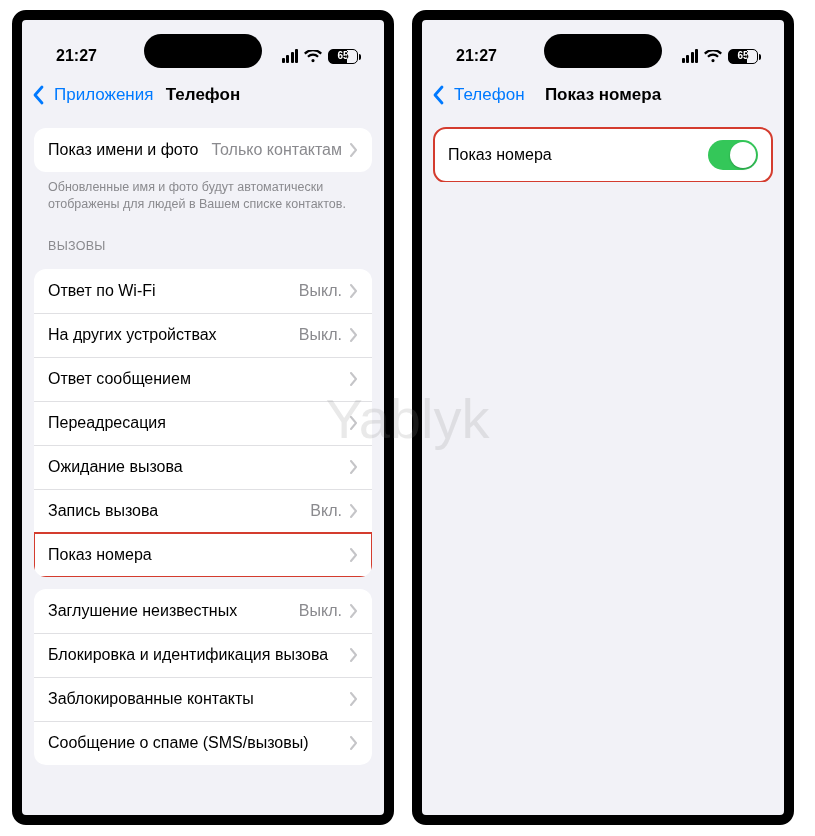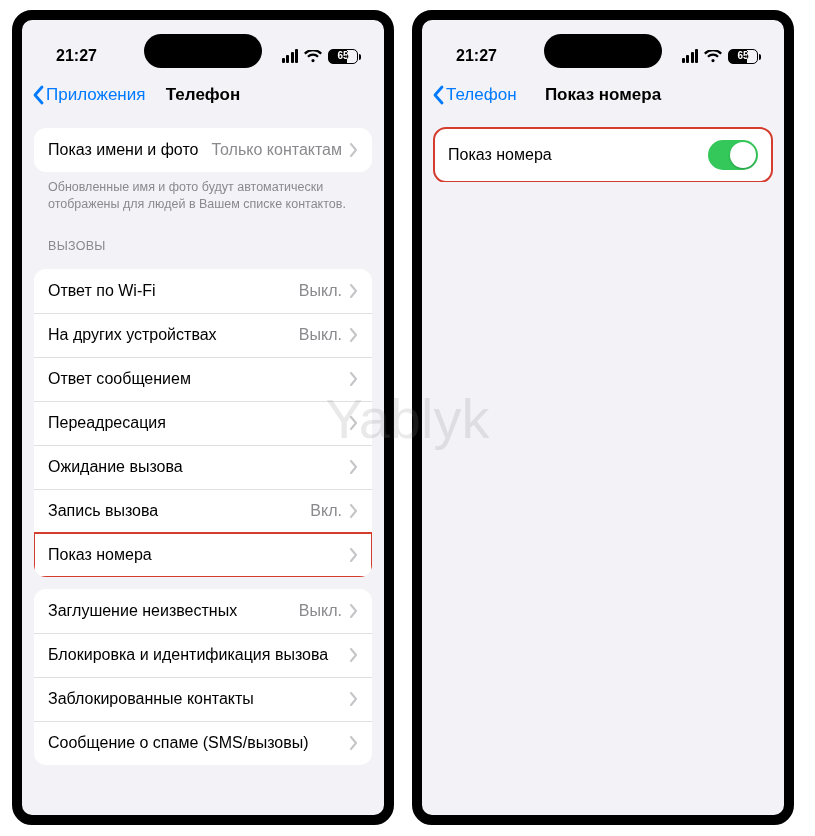--- a/index.html
+++ b/index.html
@@ -15,21 +15,21 @@
     position: absolute;
     left: 50%; top: 50%;
     transform: translate(-50%,-50%);
     font-size: 56px; color: #888; opacity: .18;
     pointer-events: none; z-index: 10;
     font-weight: 400;
   }
   .phone {
     width: 382px; height: 815px;
     border: 10px solid #000;
-    border-radius: 20px;
+    border-radius: 14px;
     background: #f2f2f7;
     position: relative;
     overflow: hidden;
     flex-shrink: 0;
   }
   .island {
     position: absolute;
     top: 14px; left: 50%; transform: translateX(-50%);
     width: 118px; height: 34px;
     background: #000; border-radius: 20px;
@@ -55,21 +55,21 @@
   }
   .batt::after{content:"";position:absolute;right:-4px;top:4px;width:2.5px;height:6px;background:#000;border-radius:0 2px 2px 0;}
   .batt span{color:#fff;mix-blend-mode:difference;position:relative;z-index:1}
 
   .nav {
     height: 42px;
     display:flex; align-items:center;
     position:relative;
     padding: 0 10px;
   }
-  .nav-back { display:flex; align-items:center; color:#007aff; font-size:17px; gap:2px; }
+  .nav-back { display:flex; align-items:center; color:#007aff; font-size:17px; gap:10px; }
   .nav-title { position:absolute; left:0; right:0; text-align:center; font-size:17px; font-weight:600; color:#000; pointer-events:none; }
 
   .content { padding: 4px 12px 0 12px; overflow:hidden; }
 
   .group { background:#fff; border-radius:12px; margin-top:12px; overflow:hidden; }
   .group:first-of-type { margin-top:8px; }
   .row {
     display:flex; align-items:center;
     padding: 12px 14px;
     min-height:44px;

